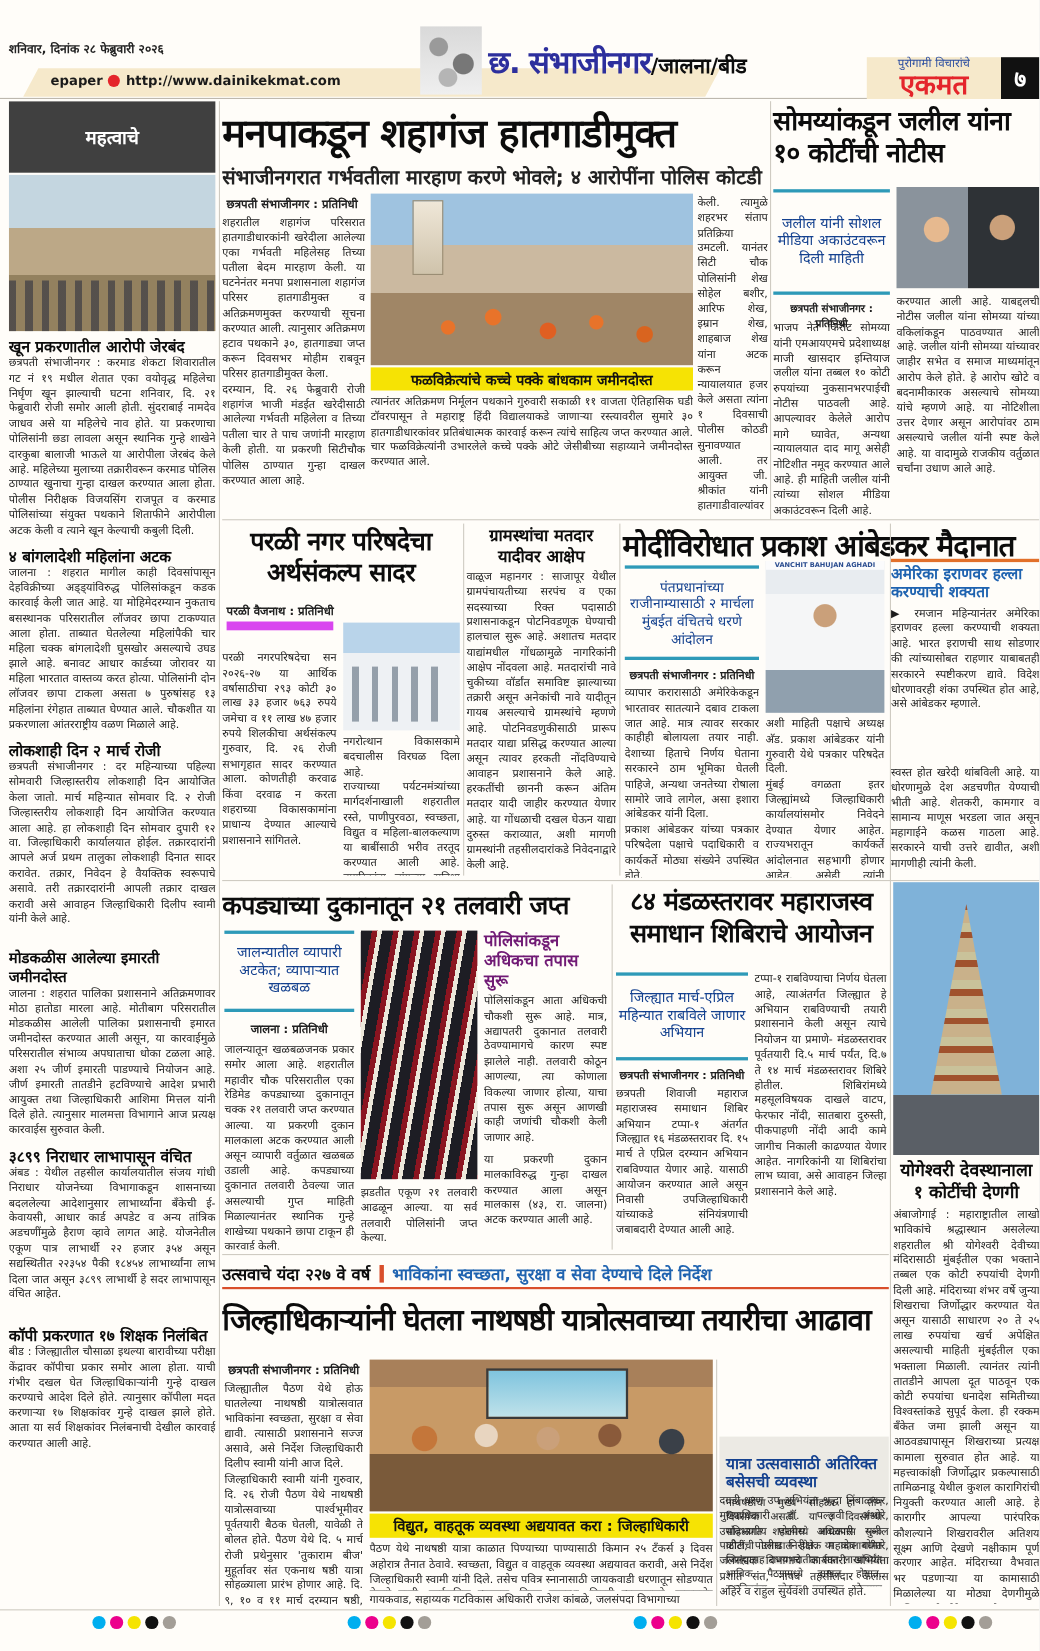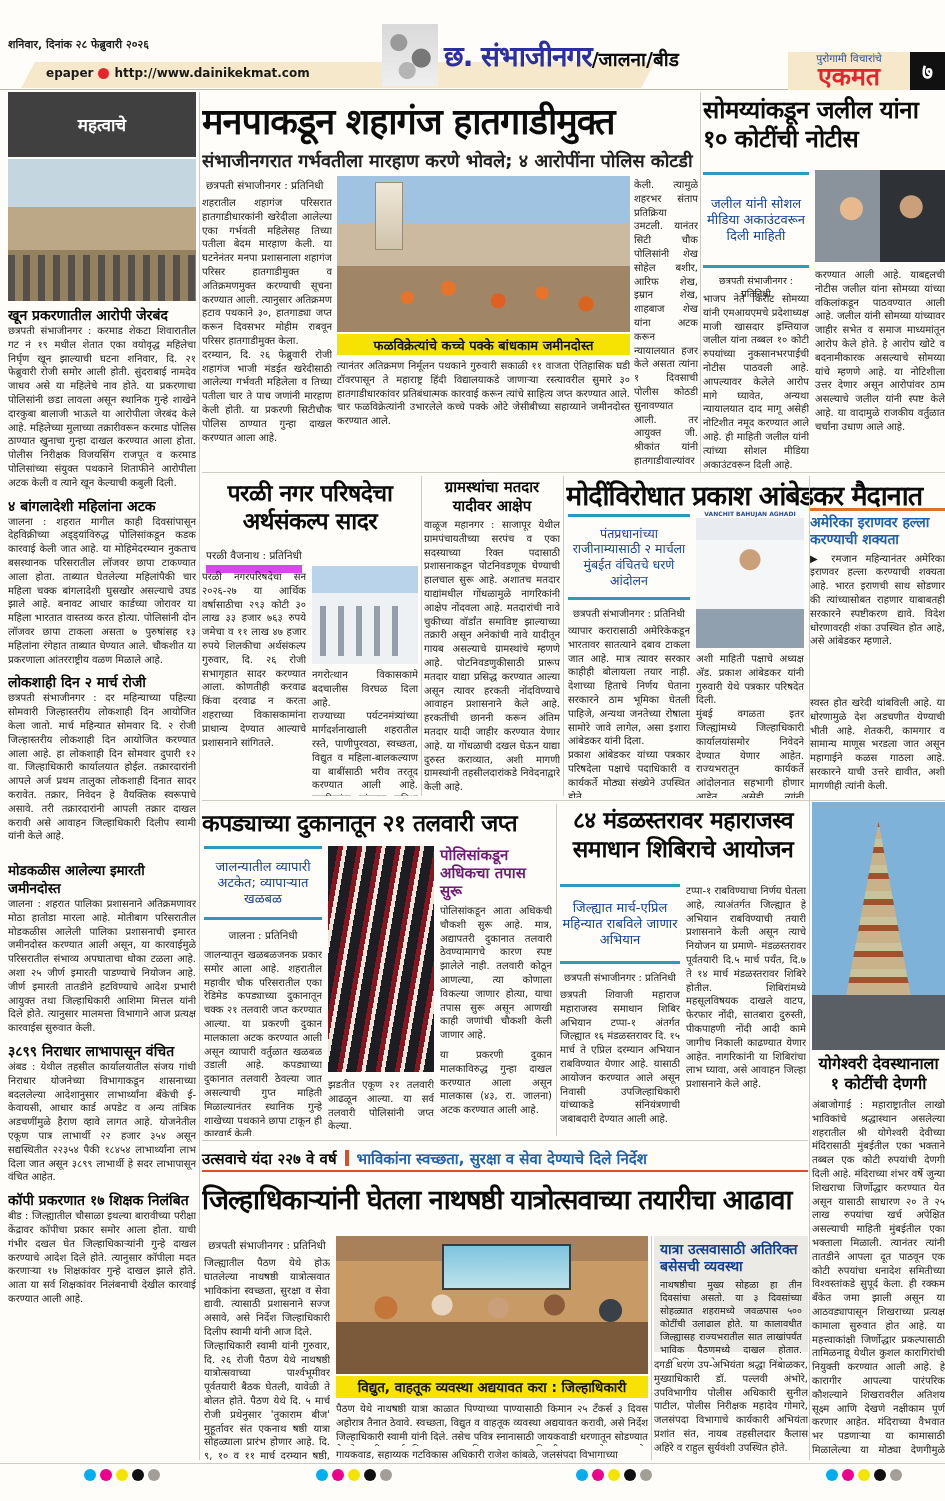--- a/index.html
+++ b/index.html
@@ -4,21 +4,21 @@
 <style>
   body{margin:0;background:#e8e8e8}
   .page{position:relative;width:945px;height:1501px;margin:0 auto;background:#fffdf9;
         font-family:"DejaVu Sans","Liberation Sans",sans-serif;color:#111;overflow:hidden}
   .abs{position:absolute;box-sizing:border-box}
   .bt{font-size:10px;line-height:1.38;text-align:justify;overflow:hidden;white-space:pre-line;color:#1c1c1c}
   .hl{font-weight:bold;color:#0c0c0c}
   .nowrap{white-space:nowrap;overflow:hidden}
   .subbox{border-top:3px solid #2e9ab8;border-bottom:3px solid #2e9ab8;text-align:center;font-weight:normal;
           color:#14418f;display:flex;align-items:center;justify-content:center;padding:4px 2px;line-height:1.25}
-  .byline{font-weight:normal;font-size:10.5px;color:#222}
+  .byline{font-weight:bold;font-size:10.5px;color:#222}
   .ycap{background:#f6e304;font-weight:bold;display:flex;align-items:center;justify-content:center;text-align:center;color:#111}
   .vr{position:absolute;width:1px;background:#cfcbc2}
   .hrule{position:absolute;height:1px;background:#cfcbc2}
   .dotg{position:absolute;display:flex;gap:4px}
   .dot{width:12px;height:12px;border-radius:50%}
   .photo{background-size:cover;overflow:hidden}
   .sideboxtitle{font-weight:bold;color:#1f63b0;line-height:1.2}
 </style>
 </head>
 <body>
@@ -71,21 +71,21 @@
       <div class="bt" style="max-height:200px">छत्रपती संभाजीनगर : दर महिन्याच्या पहिल्या सोमवारी जिल्हास्तरीय लोकशाही दिन आयोजित केला जातो. मार्च महिन्यात सोमवार दि. २ रोजी जिल्हास्तरीय लोकशाही दिन आयोजित करण्यात आला आहे. हा लोकशाही दिन सोमवार दुपारी १२ वा. जिल्हाधिकारी कार्यालयात होईल. तक्रारदारांनी आपले अर्ज प्रथम तालुका लोकशाही दिनात सादर करावेत. तक्रार, निवेदन हे वैयक्तिक स्वरूपाचे असावे. तरी तक्रारदारांनी आपली तक्रार दाखल करावी असे आवाहन जिल्हाधिकारी दिलीप स्वामी यांनी केले आहे.</div>
     </div>
     <div style="margin-top:18px">
       <div class="hl" style="font-size:13.5px">मोडकळीस आलेल्या इमारती जमीनदोस्त</div>
       <div class="bt" style="max-height:186px">जालना : शहरात पालिका प्रशासनाने अतिक्रमणावर मोठा हातोडा मारला आहे. मोतीबाग परिसरातील मोडकळीस आलेली पालिका प्रशासनाची इमारत जमीनदोस्त करण्यात आली असून, या कारवाईमुळे परिसरातील संभाव्य अपघाताचा धोका टळला आहे. अशा २५ जीर्ण इमारती पाडण्याचे नियोजन आहे. जीर्ण इमारती तातडीने हटविण्याचे आदेश प्रभारी आयुक्त तथा जिल्हाधिकारी आशिमा मित्तल यांनी दिले होते. त्यानुसार मालमत्ता विभागाने आज प्रत्यक्ष कारवाईस सुरुवात केली.</div>
     </div>
     <div style="margin-top:6px">
       <div class="hl" style="font-size:14px">३८९९ निराधार लाभापासून वंचित</div>
       <div class="bt" style="max-height:158px">अंबड : येथील तहसील कार्यालयातील संजय गांधी निराधार योजनेच्या विभागाकडून शासनाच्या बदललेल्या आदेशानुसार लाभार्थ्यांना बँकेची ई-केवायसी, आधार कार्ड अपडेट व अन्य तांत्रिक अडचणींमुळे हैराण व्हावे लागत आहे. योजनेतील एकूण पात्र लाभार्थी २२ हजार ३५४ असून सद्यस्थितीत २२३५४ पैकी १८४५४ लाभार्थ्यांना लाभ दिला जात असून ३८९९ लाभार्थी हे सदर लाभापासून वंचित आहेत.</div>
     </div>
-    <div style="margin-top:6px">
+    <div style="margin-top:20px">
       <div class="hl" style="font-size:14px">कॉपी प्रकरणात १७ शिक्षक निलंबित</div>
       <div class="bt" style="max-height:118px">बीड : जिल्ह्यातील चौसाळा इथल्या बारावीच्या परीक्षा केंद्रावर कॉपीचा प्रकार समोर आला होता. याची गंभीर दखल घेत जिल्हाधिकाऱ्यांनी गुन्हे दाखल करण्याचे आदेश दिले होते. त्यानुसार कॉपीला मदत करणाऱ्या १७ शिक्षकांवर गुन्हे दाखल झाले होते. आता या सर्व शिक्षकांवर निलंबनाची देखील कारवाई करण्यात आली आहे.</div>
     </div>
   </div>
 
   <div class="hl nowrap abs" style="left:202px;top:96px;width:500px;font-size:36px;letter-spacing:-1px">मनपाकडून शहागंज हातगाडीमुक्त</div>
   <div class="hl nowrap abs" style="left:202px;top:148px;width:500px;font-size:18px;color:#222">संभाजीनगरात गर्भवतीला मारहाण करणे भोवले; ४ आरोपींना पोलिस कोटडी</div>
   <div class="byline abs" style="left:206px;top:178px">छत्रपती संभाजीनगर : प्रतिनिधी</div>
   <div class="bt abs" style="left:202px;top:196px;width:130px;height:274px">शहरातील शहागंज परिसरात हातगाडीधारकांनी खरेदीला आलेल्या एका गर्भवती महिलेसह तिच्या पतीला बेदम मारहाण केली. या घटनेनंतर मनपा प्रशासनाला शहागंज परिसर हातगाडीमुक्त व अतिक्रमणमुक्त करण्याची सूचना करण्यात आली. त्यानुसार अतिक्रमण हटाव पथकाने ३०, हातगाड्या जप्त करून दिवसभर मोहीम राबवून परिसर हातगाडीमुक्त केला.
 दरम्यान, दि. २६ फेब्रुवारी रोजी शहागंज भाजी मंडईत खरेदीसाठी आलेल्या गर्भवती महिलेला व तिच्या पतीला चार ते पाच जणांनी मारहाण केली होती. या प्रकरणी सिटीचौक पोलिस ठाण्यात गुन्हा दाखल करण्यात आला आहे.</div>
@@ -109,21 +109,21 @@
   <div class="abs photo" style="left:815px;top:170px;width:130px;height:92px;background:
          radial-gradient(circle at 28% 42%, #e6b98f 0 11px, transparent 12px),
          radial-gradient(circle at 74% 40%, #caa07a 0 11px, transparent 12px),
          linear-gradient(90deg,#8a939c 0 50%, #2e3236 50% 100%)"></div>
   <div class="bt abs" style="left:815px;top:268px;width:130px;height:202px">करण्यात आली आहे. याबद्दलची नोटीस जलील यांना सोमय्या यांच्या वकिलांकडून पाठवण्यात आली आहे. जलील यांनी सोमय्या यांच्यावर जाहीर सभेत व समाज माध्यमांतून आरोप केले होते. हे आरोप खोटे व बदनामीकारक असल्याचे सोमय्या यांचे म्हणणे आहे. या नोटिशीला उत्तर देणार असून आरोपांवर ठाम असल्याचे जलील यांनी स्पष्ट केले आहे. या वादामुळे राजकीय वर्तुळात चर्चांना उधाण आले आहे.</div>
 
   <div class="hrule" style="left:202px;top:472px;width:743px"></div>
 
   <div class="hl abs" style="left:202px;top:480px;width:216px;font-size:23px;line-height:1.2;text-align:center;letter-spacing:-0.5px">परळी नगर परिषदेचा अर्थसंकल्प सादर</div>
   <div class="byline abs" style="left:206px;top:548px;border-bottom:8px solid #d946ef;padding-bottom:3px">परळी वैजनाथ : प्रतिनिधी</div>
-  <div class="bt abs" style="left:202px;top:570px;width:104px;height:226px">परळी नगरपरिषदेचा सन २०२६-२७ या आर्थिक वर्षासाठीचा २९३ कोटी ३० लाख ३३ हजार ७६३ रुपये जमेचा व ११ लाख ४७ हजार रुपये शिलकीचा अर्थसंकल्प गुरुवार, दि. २६ रोजी सभागृहात सादर करण्यात आला. कोणतीही करवाढ किंवा दरवाढ न करता शहराच्या विकासकामांना प्राधान्य देण्यात आल्याचे प्रशासनाने सांगितले.</div>
+  <div class="bt abs" style="left:202px;top:592px;width:104px;height:226px">परळी नगरपरिषदेचा सन २०२६-२७ या आर्थिक वर्षासाठीचा २९३ कोटी ३० लाख ३३ हजार ७६३ रुपये जमेचा व ११ लाख ४७ हजार रुपये शिलकीचा अर्थसंकल्प गुरुवार, दि. २६ रोजी सभागृहात सादर करण्यात आला. कोणतीही करवाढ किंवा दरवाढ न करता शहराच्या विकासकामांना प्राधान्य देण्यात आल्याचे प्रशासनाने सांगितले.</div>
   <div class="abs photo" style="left:312px;top:566px;width:106px;height:98px;background:
          repeating-linear-gradient(90deg, rgba(40,60,80,.45) 0 6px, transparent 6px 18px) 8px 40px / 90px 50px no-repeat,
          linear-gradient(#b9d4ea 0 28%, #eef1f4 28% 100%)"></div>
   <div class="bt abs" style="left:312px;top:668px;width:106px;height:128px">नगरोत्थान विकासकामे बदचालीस विरघळ दिला आहे.
 राज्याच्या पर्यटनमंत्र्यांच्या मार्गदर्शनाखाली शहरातील रस्ते, पाणीपुरवठा, स्वच्छता, विद्युत व महिला-बालकल्याण या बाबींसाठी भरीव तरतूद करण्यात आली आहे. नागरिकांना चांगल्या सुविधा देण्यासाठी नगरपरिषद कटिबद्ध असल्याचेही यावेळी सांगण्यात आले.</div>
 
   <div class="hl abs" style="left:424px;top:478px;width:136px;font-size:15px;line-height:1.25;text-align:center">ग्रामस्थांचा मतदार यादीवर आक्षेप</div>
   <div class="bt abs" style="left:424px;top:518px;width:136px;height:278px">वाळूज महानगर : साजापूर येथील ग्रामपंचायतीच्या सरपंच व एका सदस्याच्या रिक्त पदासाठी प्रशासनाकडून पोटनिवडणूक घेण्याची हालचाल सुरू आहे. अशातच मतदार याद्यांमधील गोंधळामुळे नागरिकांनी आक्षेप नोंदवला आहे. मतदारांची नावे चुकीच्या वॉर्डांत समाविष्ट झाल्याच्या तक्रारी असून अनेकांची नावे यादीतून गायब असल्याचे ग्रामस्थांचे म्हणणे आहे. पोटनिवडणुकीसाठी प्रारूप मतदार याद्या प्रसिद्ध करण्यात आल्या असून त्यावर हरकती नोंदविण्याचे आवाहन प्रशासनाने केले आहे. हरकतींची छाननी करून अंतिम मतदार यादी जाहीर करण्यात येणार आहे. या गोंधळाची दखल घेऊन याद्या दुरुस्त कराव्यात, अशी मागणी ग्रामस्थांनी तहसीलदारांकडे निवेदनाद्वारे केली आहे.</div>
 
   <div class="hl nowrap abs" style="left:566px;top:476px;width:379px;font-size:27px;letter-spacing:-1px">मोदींविरोधात प्रकाश आंबेडकर मैदानात</div>
@@ -188,21 +188,21 @@
          radial-gradient(circle at 34% 50%, #e8d5c0 0 10px, transparent 11px),
          radial-gradient(circle at 52% 52%, #caa07a 0 10px, transparent 11px),
          radial-gradient(circle at 70% 50%, #8a5a3a 0 10px, transparent 11px),
          radial-gradient(circle at 88% 54%, #3a4048 0 11px, transparent 12px),
          linear-gradient(#a8805a 0 18%, #c89a66 18% 62%, #7a5a3a 62% 100%)">
     <div style="position:absolute;left:34%;top:6%;width:40%;height:30%;background:linear-gradient(#7fc4de,#bfe2ea);border:2px solid #3a3a3a"></div>
   </div>
   <div class="ycap abs" style="left:336px;top:1376px;width:312px;height:22px;font-size:13.5px">विद्युत, वाहतूक व्यवस्था अद्ययावत करा : जिल्हाधिकारी</div>
   <div class="bt abs" style="left:336px;top:1402px;width:312px;height:44px">पैठण येथे नाथषष्ठी यात्रा काळात पिण्याच्या पाण्यासाठी किमान २५ टँकर्स ३ दिवस अहोरात्र तैनात ठेवावे. स्वच्छता, विद्युत व वाहतूक व्यवस्था अद्ययावत करावी, असे निर्देश जिल्हाधिकारी स्वामी यांनी दिले. तसेच पवित्र स्नानासाठी जायकवाडी धरणातून सोडण्यात येणारे पाणी, सार्वजनिक स्वच्छता, विद्युत व्यवस्था, फिरती स्वच्छतागृहे, गावाबाहेर तात्पुरते बसस्थानक व वाहतूक मार्गातील बदल याबाबत संबंधित अधिकाऱ्यांना आदेश देण्यात आले असून भाविकांसाठी मोबाईल टॉयलेटची व्यवस्था करावी, तसेच धूळमुक्तीकरणासाठी नियोजन करावे, असे निर्देशही जिल्हाधिकाऱ्यांनी दिले.</div>
   <div class="bt abs" style="left:336px;top:1448px;width:312px;height:13px">गायकवाड, सहाय्यक गटविकास अधिकारी राजेश कांबळे, जलसंपदा विभागाच्या</div>
-  <div class="abs" style="left:654px;top:1236px;width:154px;height:116px;background:#eceae4;padding:5px 6px">
+  <div class="abs" style="left:654px;top:1306px;width:154px;height:116px;background:#eceae4;padding:17px 6px">
     <div class="sideboxtitle" style="font-size:14px;color:#14418f">यात्रा उत्सवासाठी अतिरिक्त बसेसची व्यवस्था</div>
     <div class="bt" style="margin-top:3px;height:82px;font-size:9.5px">नाथषष्ठीचा मुख्य सोहळा हा तीन दिवसांचा असतो. या ३ दिवसांच्या सोहळ्यात शहरामध्ये जवळपास ५०० कोटींची उलाढाल होते. या कालावधीत जिल्ह्यासह राज्यभरातील सात लाखांपर्यंत भाविक पैठणमध्ये दाखल होतात. स्थानिकांना मोठ्या प्रमाणात रोजगार मिळतो. सध्या परिसरात उत्साही वातावरण आहे. या यात्रोत्सवासाठी अतिरिक्त बसही सोडण्यात येणार आहेत.</div>
   </div>
   <div class="bt abs" style="left:654px;top:1358px;width:154px;height:102px">दगडी धरण उप-अभियंता श्रद्धा निंबाळकर, मुख्याधिकारी डॉ. पल्लवी अंभोरे, उपविभागीय पोलीस अधिकारी सुनील पाटील, पोलीस निरीक्षक महादेव गोमारे, जलसंपदा विभागाचे कार्यकारी अभियंता प्रशांत संत, नायब तहसीलदार कैलास अहिरे व राहुल सुर्यवंशी उपस्थित होते.</div>
 
   <div class="vr" style="left:199px;top:92px;height:1368px"></div>
   <div class="vr" style="left:700px;top:92px;height:380px"></div>
   <div class="vr" style="left:421px;top:476px;height:320px"></div>
   <div class="vr" style="left:563px;top:476px;height:320px"></div>
   <div class="vr" style="left:809px;top:476px;height:984px"></div>

